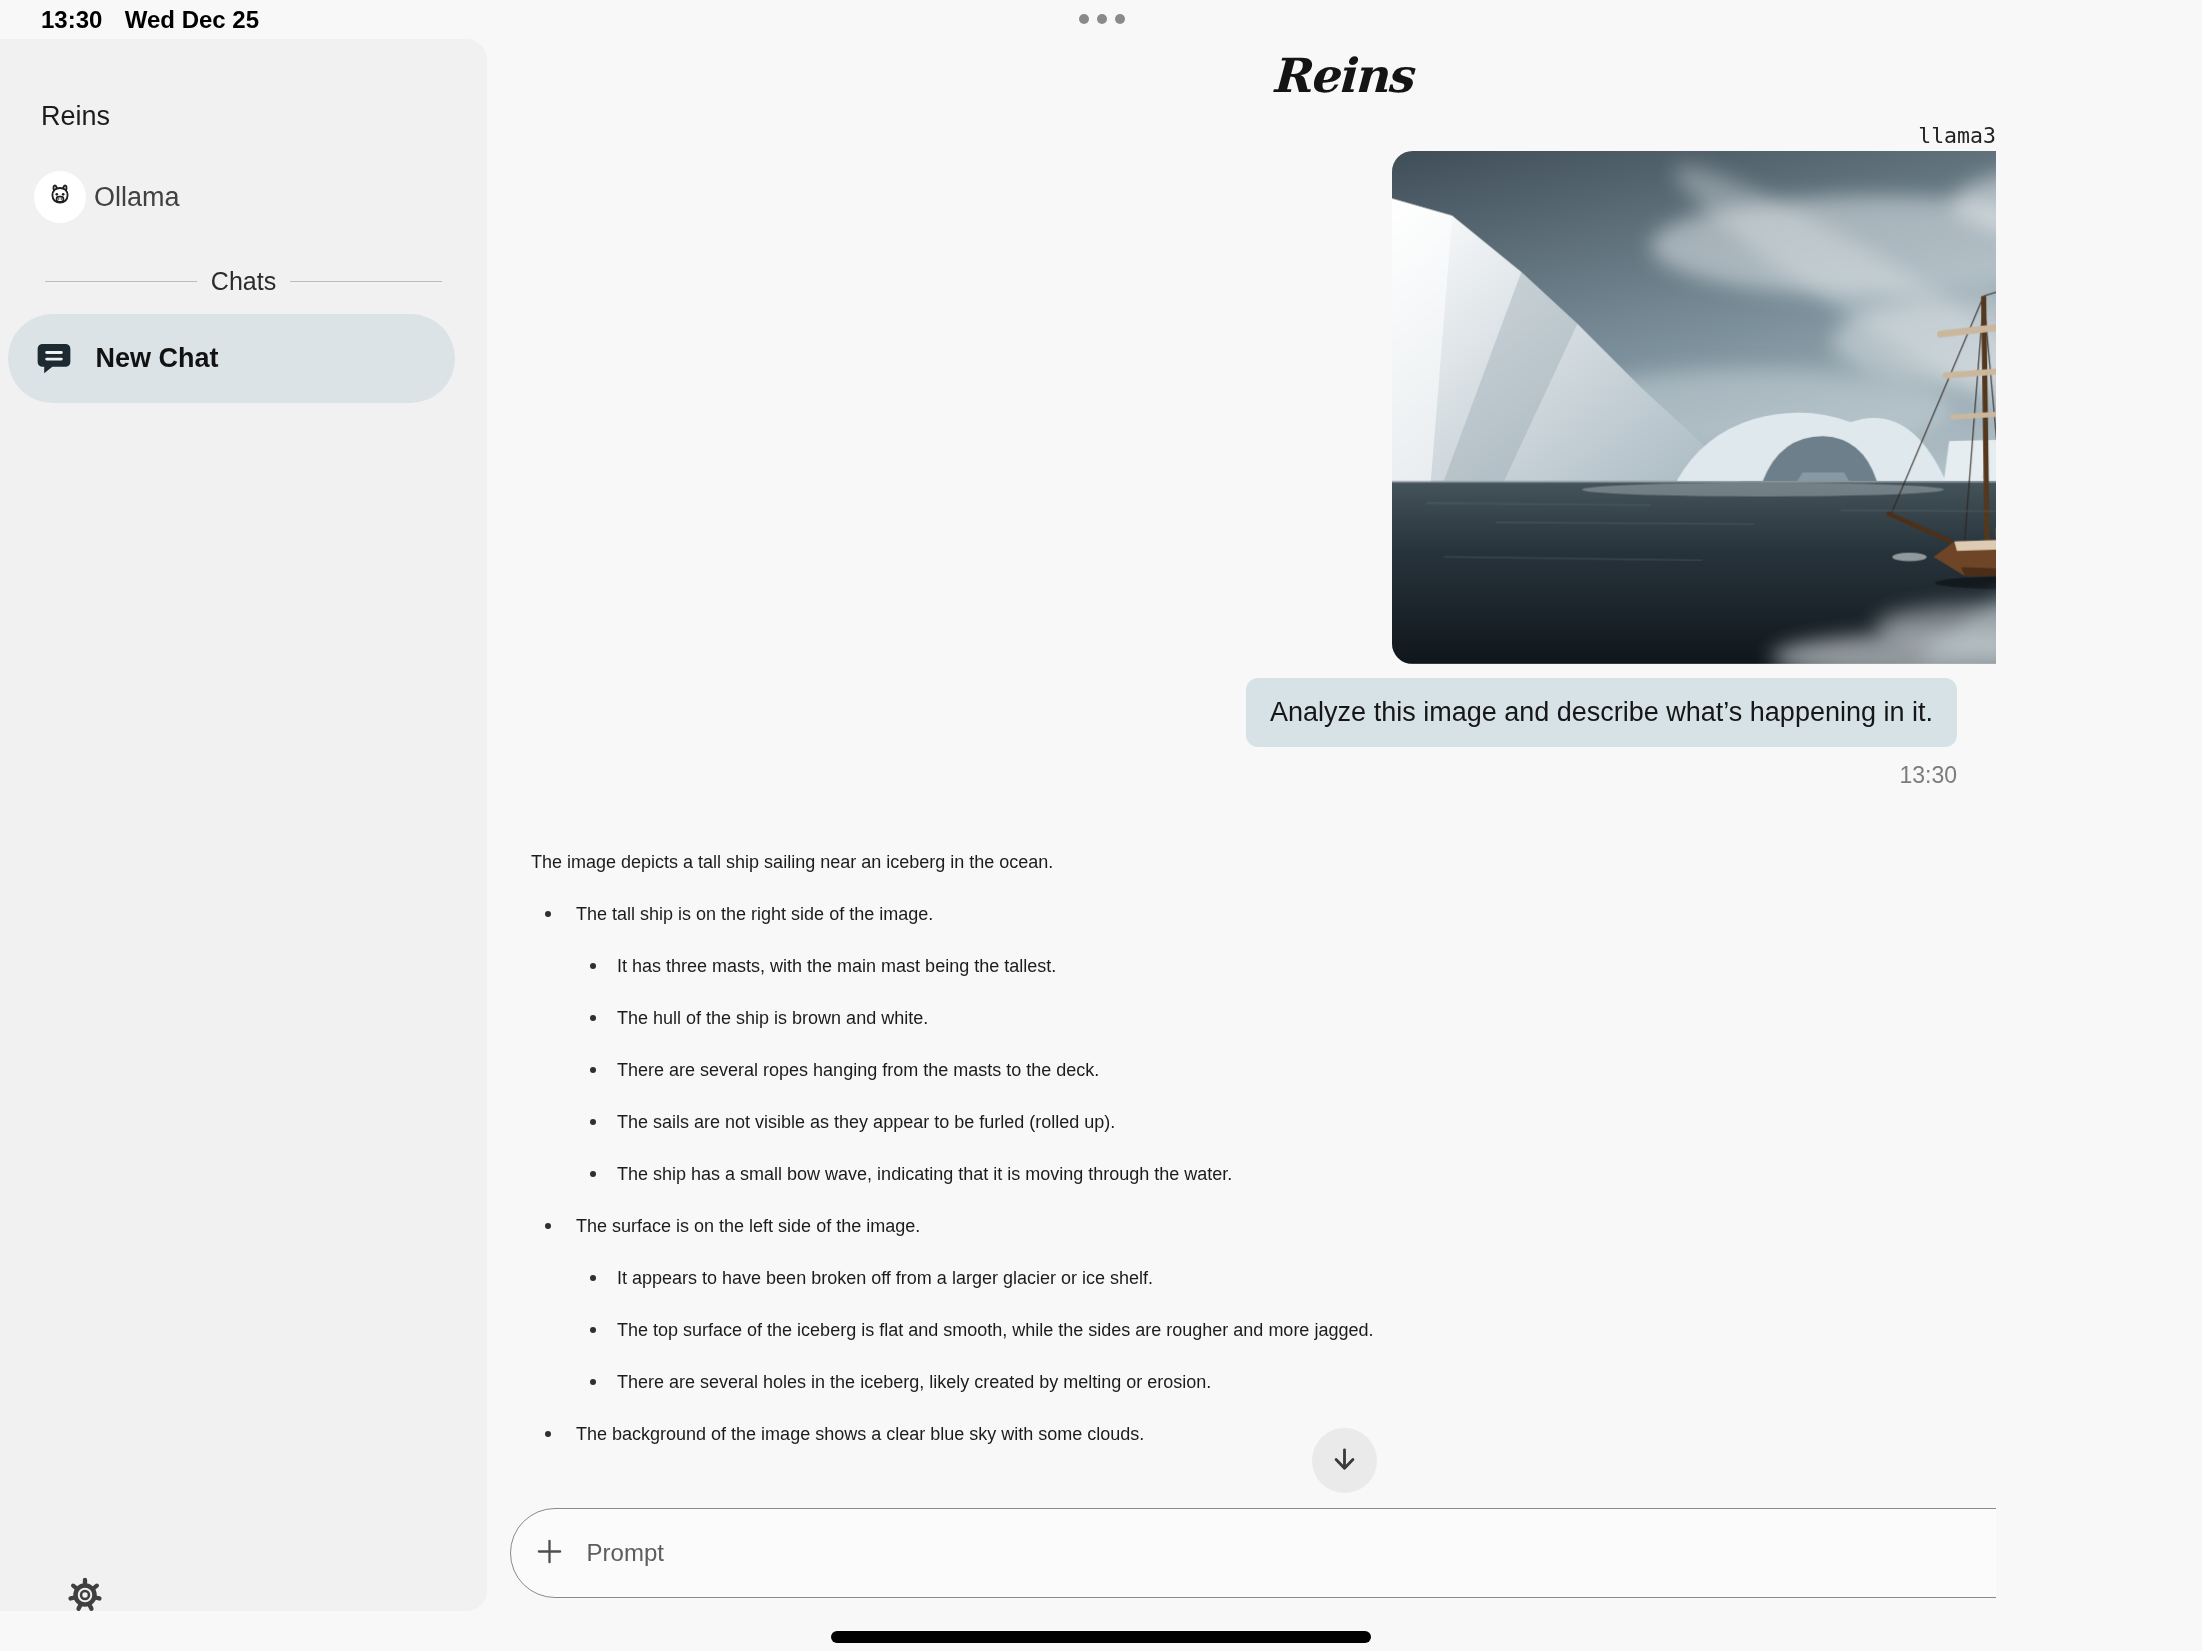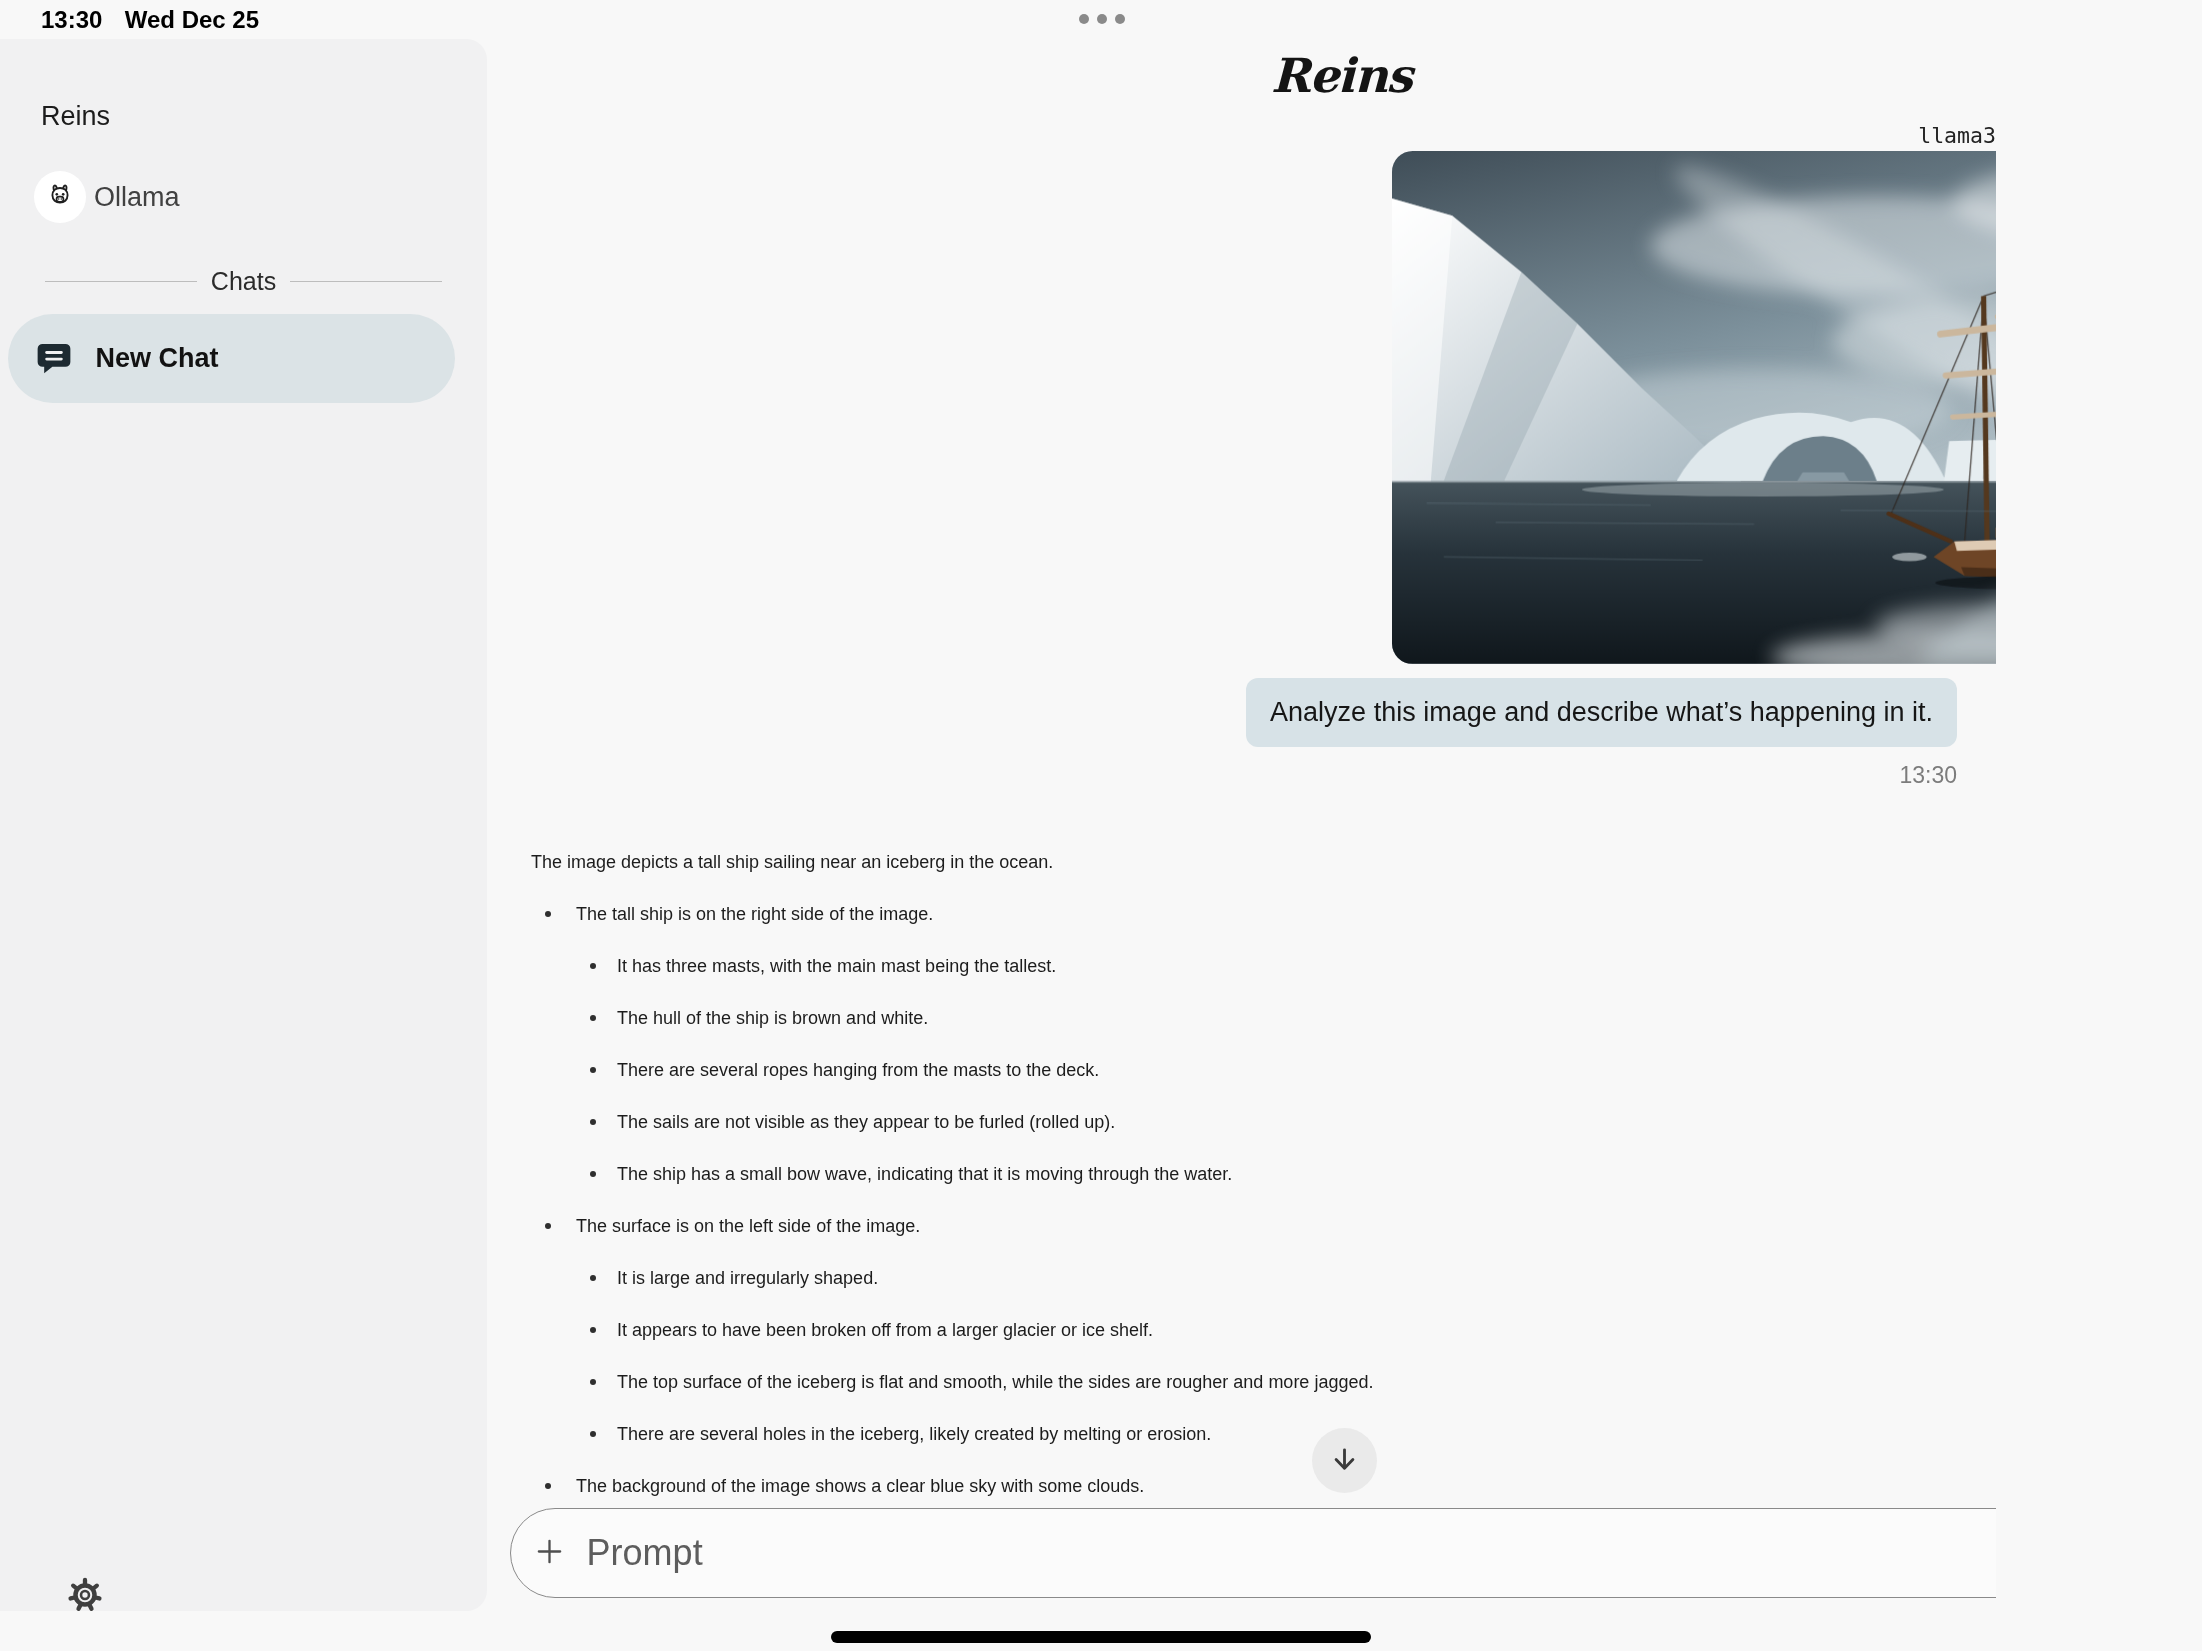--- a/index.html
+++ b/index.html
@@ -54,21 +54,21 @@
   .r-l1 .dot{left:13.8px;}
   .r-l2 .dot{left:59px;}
 
   .scroll-down-btn{position:absolute;left:1312px;top:1428px;width:65px;height:65px;border-radius:50%;
                    background:rgba(233,233,233,0.95);display:flex;align-items:center;justify-content:center;cursor:pointer;}
 
   
   .composer{position:absolute;left:510px;top:1508px;width:1661px;height:90px;border-radius:46px;
             border:1.7px solid #8a8a8a;background:#fbfbfb;box-sizing:border-box;
             display:flex;align-items:center;padding-left:24px;gap:20.6px;}
-  .prompt-input{flex:1;border:none;outline:none;background:transparent;font-size:36px;color:#0369a1;
+  .prompt-input{flex:1;border:none;outline:none;background:transparent;font-size:24px;color:#0369a1;
                 font-family:"Liberation Sans",sans-serif;height:77px;}
   .prompt-input::placeholder{color:#5d5d5d;opacity:1;}
 
   .home-indicator{position:absolute;left:831px;top:1631px;width:540px;height:12px;border-radius:6px;background:#000;cursor:grab;}
 </style>
 </head>
 <body>
 
 <div id="screen">
 
@@ -287,21 +287,20 @@
 
   <div class="response">
     <div class="r-line">The image depicts a tall ship sailing near an iceberg in the ocean.</div>
     <div class="r-line r-l1"><span class="dot"></span><span>The tall ship is on the right side of the image.</span></div>
     <div class="r-line r-l2"><span class="dot"></span><span>It has three masts, with the main mast being the tallest.</span></div>
     <div class="r-line r-l2"><span class="dot"></span><span>The hull of the ship is brown and white.</span></div>
     <div class="r-line r-l2"><span class="dot"></span><span>There are several ropes hanging from the masts to the deck.</span></div>
     <div class="r-line r-l2"><span class="dot"></span><span>The sails are not visible as they appear to be furled (rolled up).</span></div>
     <div class="r-line r-l2"><span class="dot"></span><span>The ship has a small bow wave, indicating that it is moving through the water.</span></div>
     <div class="r-line r-l1"><span class="dot"></span><span>The surface is on the left side of the image.</span></div>
-    <div class="r-line r-l2"><span class="dot"></span><span>It is large and irregularly shaped.</span></div>
     <div class="r-line r-l2"><span class="dot"></span><span>It appears to have been broken off from a larger glacier or ice shelf.</span></div>
     <div class="r-line r-l2"><span class="dot"></span><span>The top surface of the iceberg is flat and smooth, while the sides are rougher and more jagged.</span></div>
     <div class="r-line r-l2"><span class="dot"></span><span>There are several holes in the iceberg, likely created by melting or erosion.</span></div>
     <div class="r-line r-l1"><span class="dot"></span><span>The background of the image shows a clear blue sky with some clouds.</span></div>
   </div>
 
   <div class="scroll-down-btn">
     <span>
       <svg width="31" height="31" viewBox="0 0 24 24">
         <g stroke="#3a3a3a" stroke-width="2.2" fill="none" stroke-linecap="round" stroke-linejoin="round">

